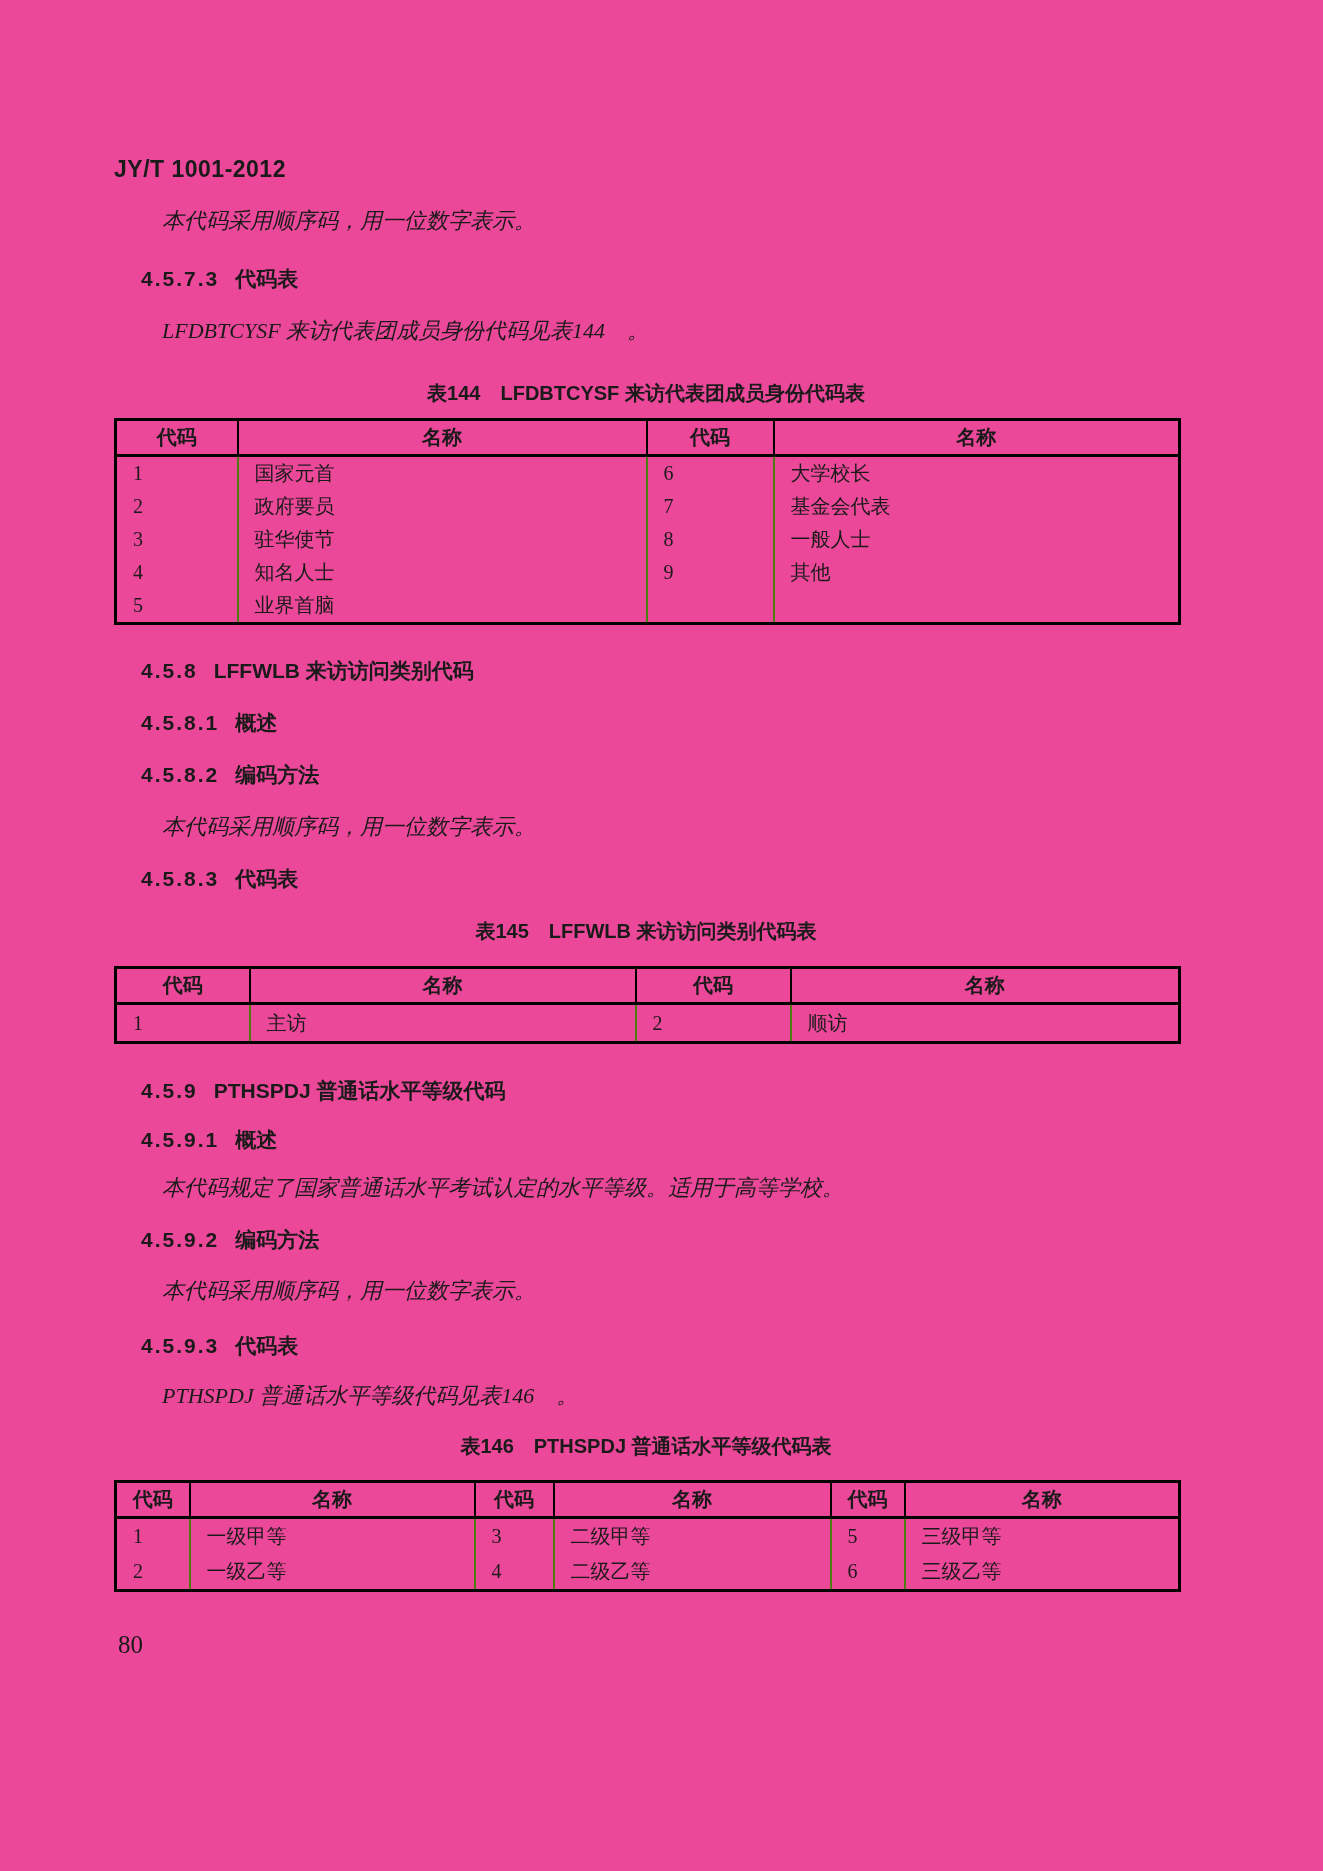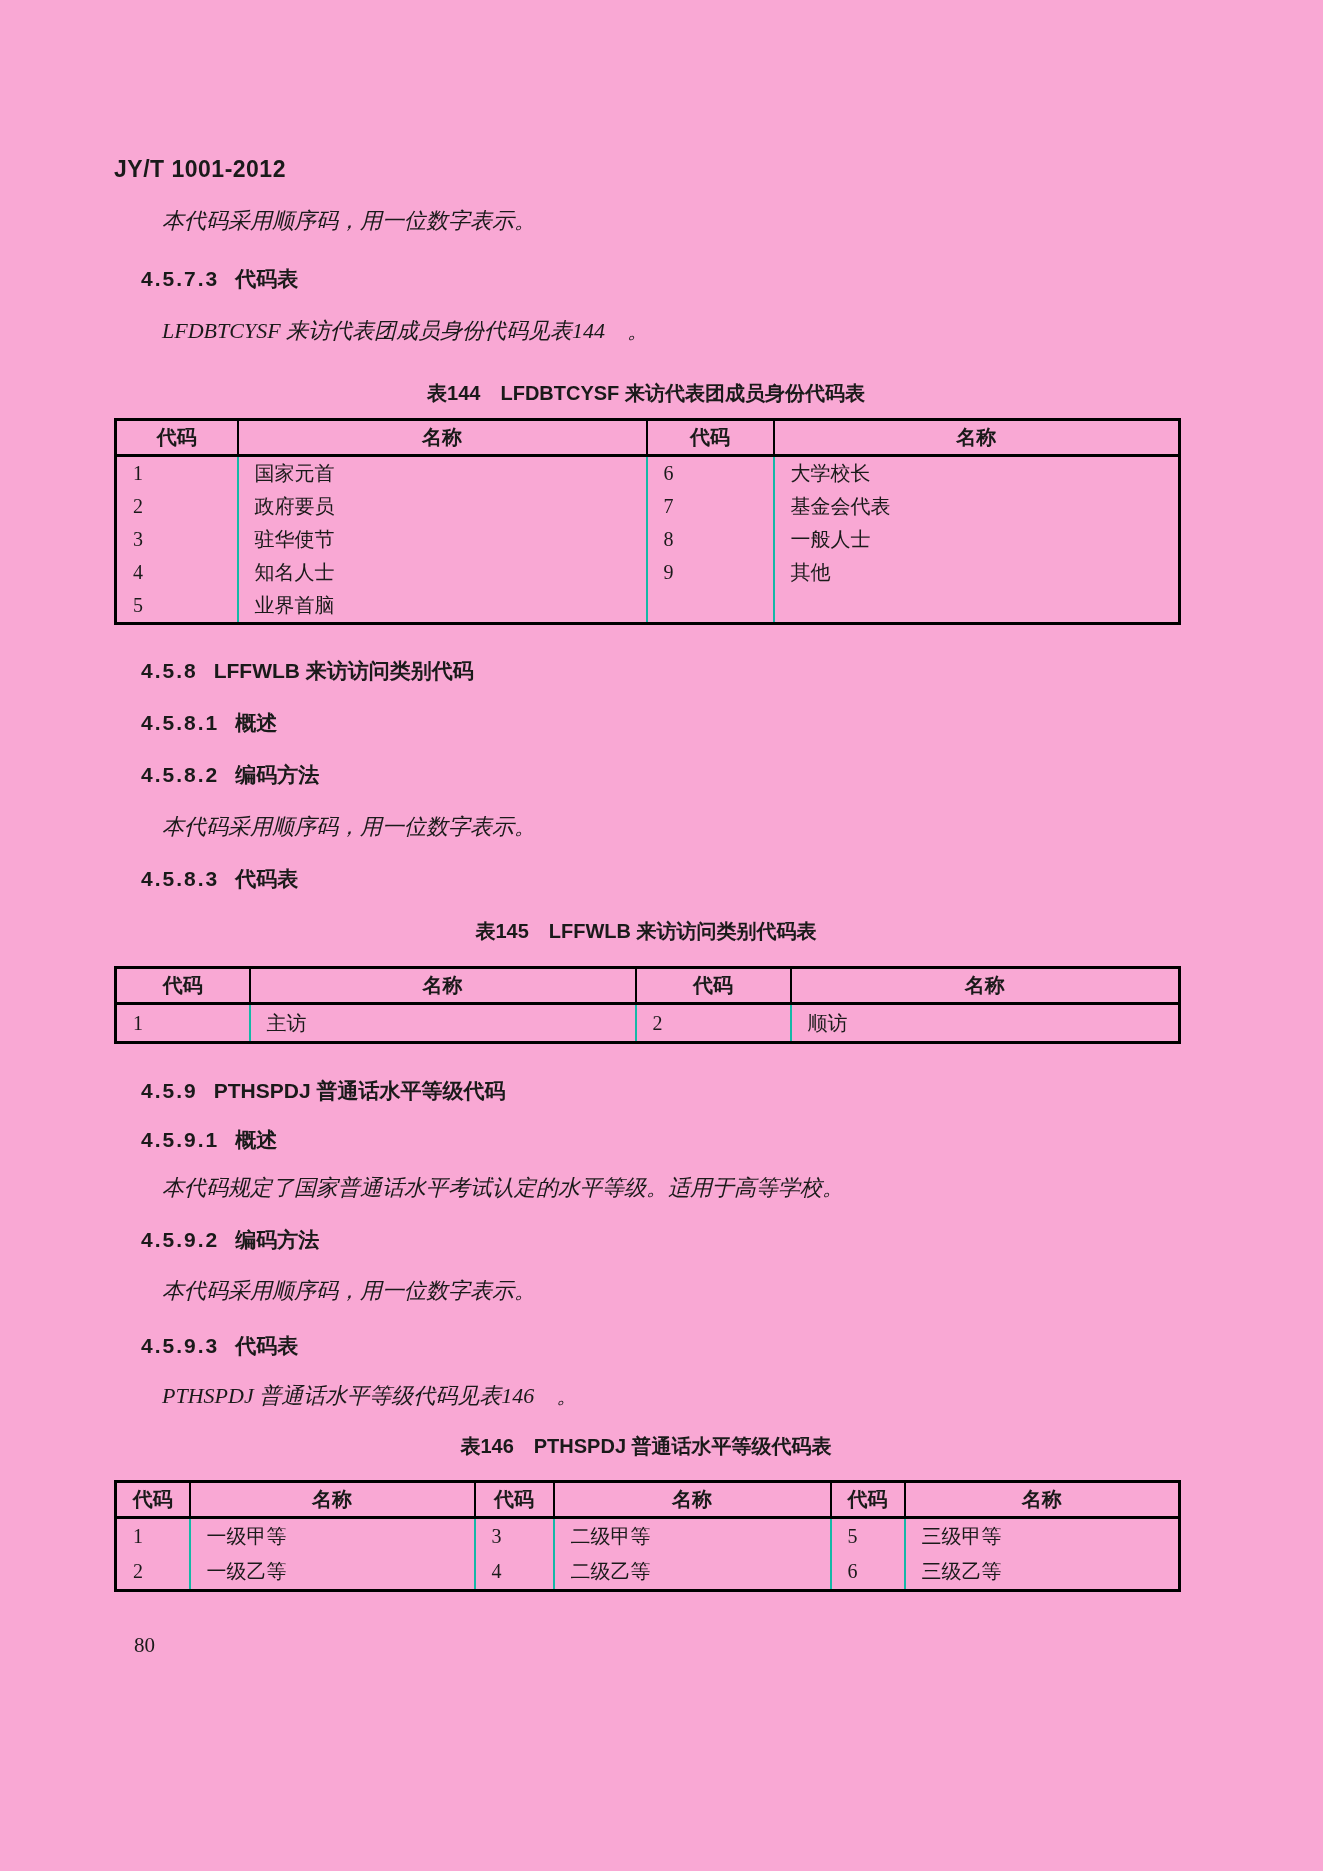--- a/index.html
+++ b/index.html
@@ -1,20 +1,20 @@
 <!DOCTYPE html>
 <html><head>
 <meta charset="utf-8">
 <style>
   html,body { margin:0; padding:0; background:#e8e8e8; }
   .page {
     position:relative;
     width:1323px; height:1871px;
     margin:0 auto;
-    background:#f9a8d4;
+    background:#ec4899;
     font-family:"Liberation Serif", serif;
     color:#1a1a1a;
     overflow:hidden;
   }
   .content { padding:156px 145px 0 114px; }
 
   .doc-code {
     font-family:"Liberation Sans", sans-serif;
     font-weight:bold;
     font-size:23px;
@@ -57,31 +57,31 @@
     text-align:center;
     vertical-align:middle;
     height:33px;
     border-bottom:3px solid #000;
     border-left:2px solid #000;
     padding:0;
   }
   table.code-table td {
     font-size:20px;
     vertical-align:middle;
-    border-left:2px solid #14b8a6;
+    border-left:2px solid #4d7c0f;
     padding:0 0 0 16px;
     overflow:hidden;
   }
   table.code-table th:first-child,
   table.code-table td:first-child { border-left:none; }
   td.code-cell { padding-left:12px; }
   .t144 td { height:33px; }
   .t145 td { height:36px; }
   .t146 td { height:35px; }
-  .page-num { font-size:21px; line-height:26px; margin-left:20px; }
+  .page-num { font-size:25px; line-height:26px; margin-left:4px; }
 </style>
 </head>
 <body>
 
 <div class="page">
   <div class="content">
 
     <div class="doc-code">JY/T 1001-2012</div>
 
     <div class="para" style="margin-top:26px">本代码采用顺序码，用一位数字表示。</div>

